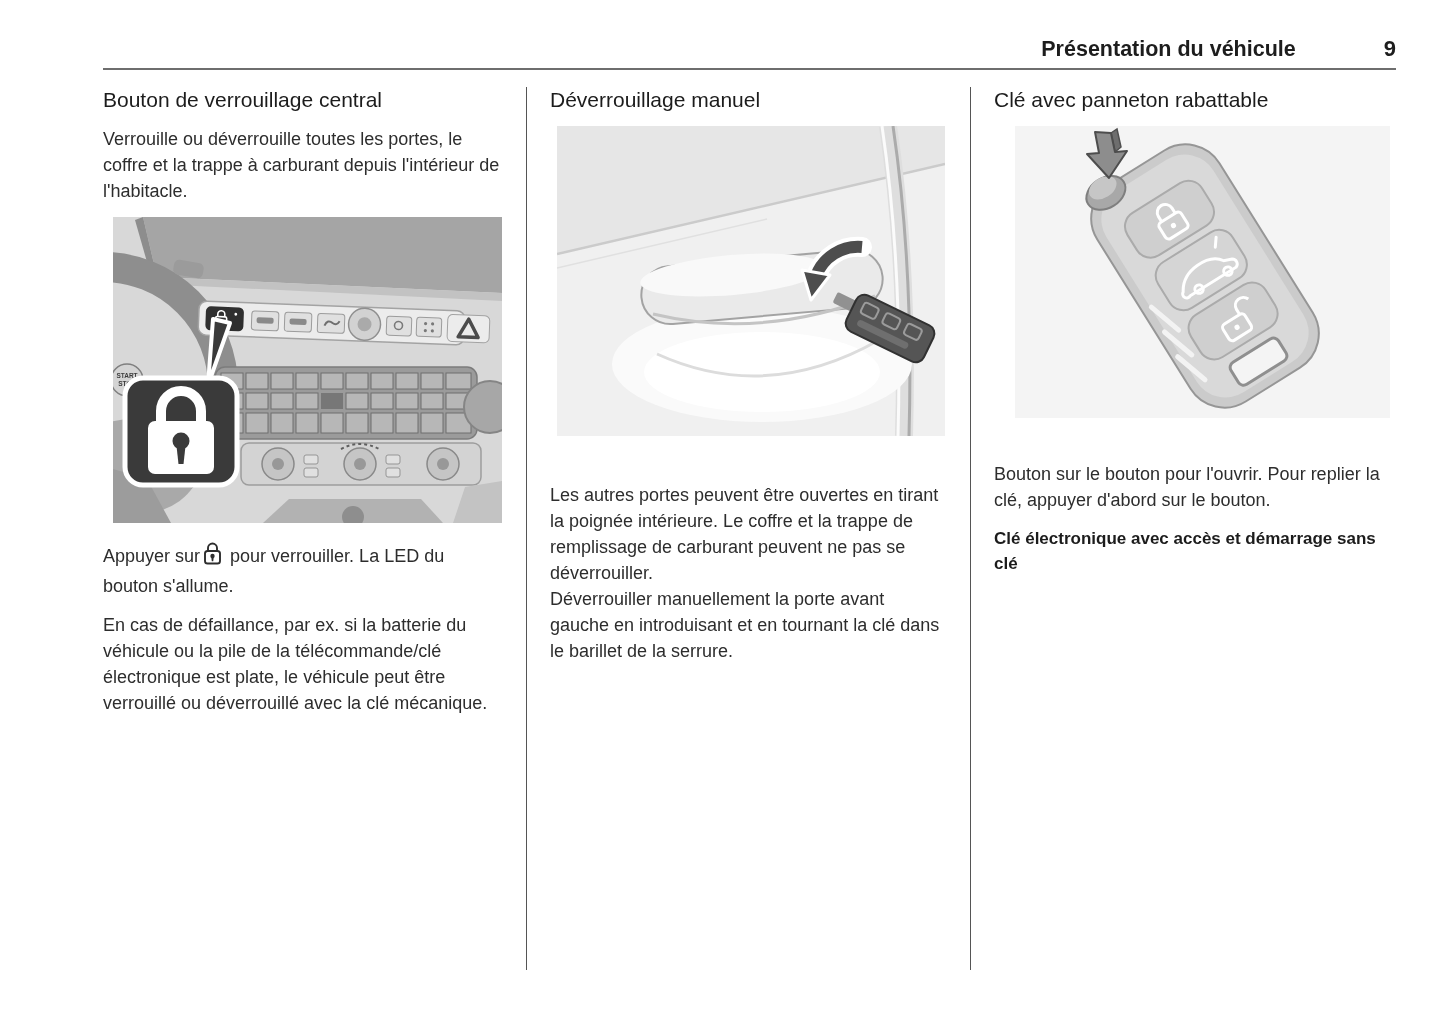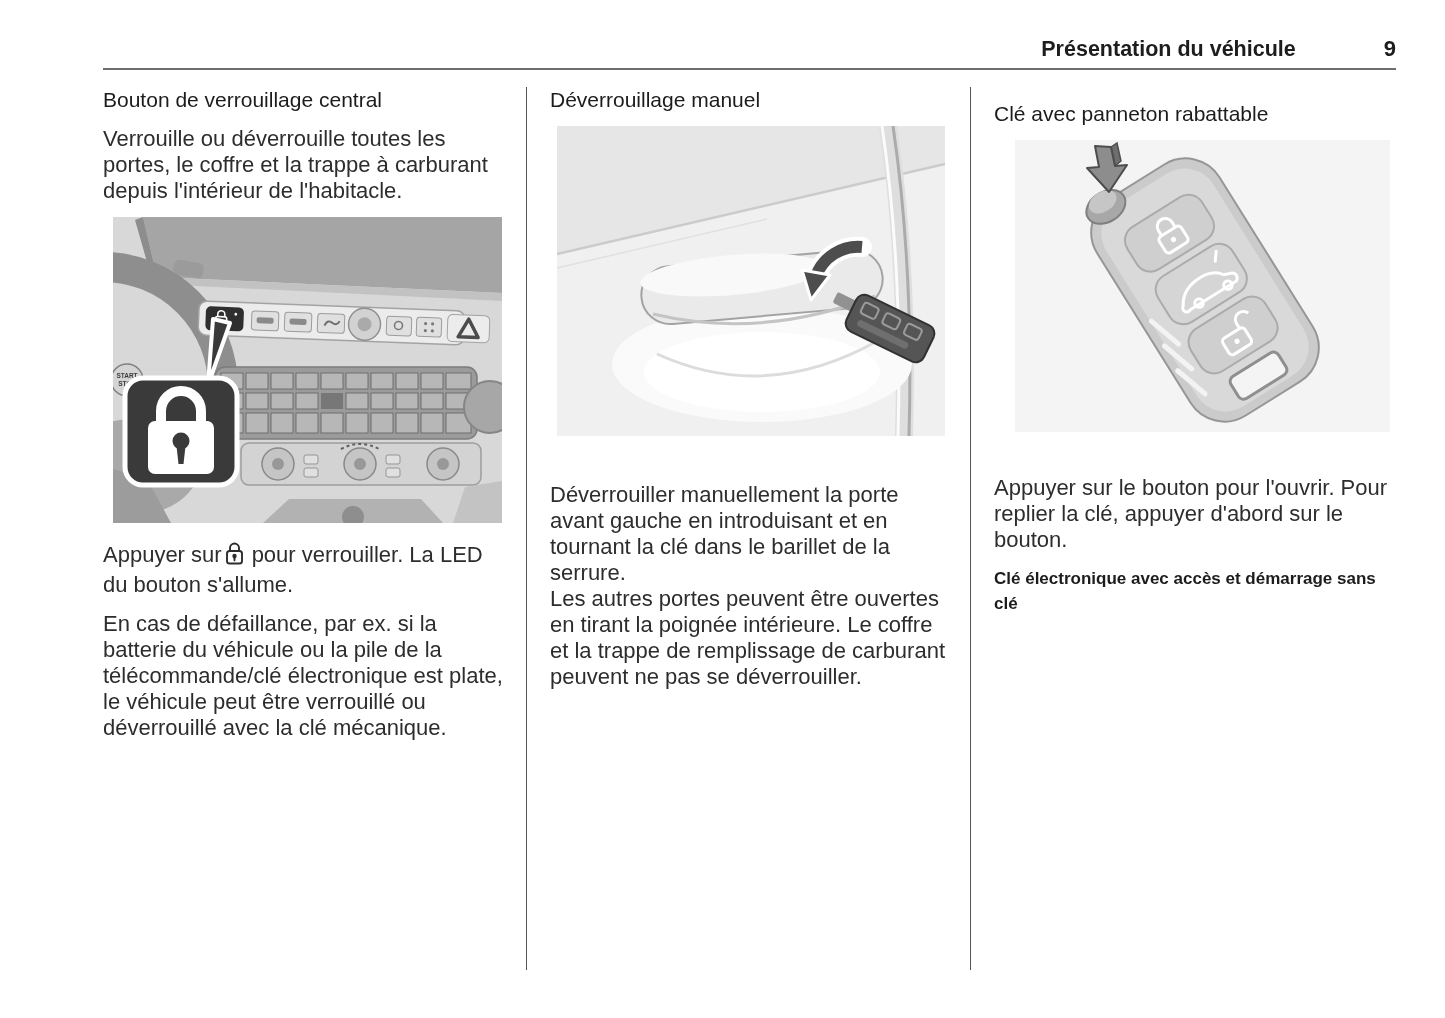--- a/index.html
+++ b/index.html
@@ -16,26 +16,26 @@
   .header { display: flex; justify-content: flex-end; align-items: baseline; }
   .header-title { font-size: 21.5px; font-weight: bold; color: #1d1d1d; }
   .header-page { font-size: 22px; font-weight: bold; color: #1d1d1d; margin-left: 88px; }
   .rule { height: 2px; background: #6e6e6e; margin-top: 6px; }
 
   
   .content { display: flex; margin-top: 17px; align-items: flex-start; }
   .col { flex: 0 0 auto; }
   .col1 { width: 400px; }
   .col2 { width: 397px; }
-  .col3 { width: 396px; margin-top: 14px; }
+  .col3 { width: 396px; }
   .vdivider { flex: 0 0 1px; width: 1px; height: 883px; background: #555; margin: 0 23px; }
 
   h2 { font-size: 21px; font-weight: normal; color: #1c1c1c; margin: 0 0 13px 0; line-height: 26px; }
   h3 { font-size: 17px; font-weight: bold; color: #1c1c1c; margin: 5px 0 12px 0; line-height: 25px; }
-  p  { font-size: 22px; line-height: 26px; margin: 0 0 13px 0; }
+  p  { font-size: 18px; line-height: 26px; margin: 0 0 13px 0; }
   .tight p { margin: 0; }
 
   .figure { display: block; background: #f2f2f2; }
   .fig-dash  { width: 389px; height: 306px; margin: 3px 0 18px 10px; }
   .fig-door  { width: 388px; height: 310px; margin: 3px 0 46px 7px; }
   .fig-key   { width: 375px; height: 292px; margin: 3px 0 43px 21px; }
 
   .lockicon { display: inline-block; vertical-align: -4px; margin: 0 8px 0 3px; }
   .gap-top { margin-top: 4px; }
 </style>
@@ -217,22 +217,22 @@
         </g>
 
         <g>
           <path d="M305,121 A45,45 0 0 0 259,150" fill="none" stroke="#ffffff" stroke-width="20" stroke-linecap="round"></path>
           <path d="M305,121 A45,45 0 0 0 259,150" fill="none" stroke="#4d4d4d" stroke-width="12"></path>
           <polygon points="245,144 273,149 254,174" fill="#4d4d4d" stroke="#ffffff" stroke-width="3" stroke-linejoin="round"></polygon>
         </g>
       </svg>
 
       <div class="tight">
+        <p>Les autres portes peuvent être ouvertes en tirant la poignée intérieure. Le coffre et la trappe de remplissage de carburant peuvent ne pas se déverrouiller.</p>
         <p>Déverrouiller manuellement la porte avant gauche en introduisant et en tournant la clé dans le barillet de la serrure.</p>
-        <p>Les autres portes peuvent être ouvertes en tirant la poignée intérieure. Le coffre et la trappe de remplissage de carburant peuvent ne pas se déverrouiller.</p>
       </div>
     </div>
 
     <div class="vdivider"></div>
 
     <div class="col col3">
       <h2>Clé avec panneton rabattable</h2>
 
       <svg class="figure fig-key" viewBox="0 0 375 292" xmlns="http://www.w3.org/2000/svg">
         <rect width="375" height="292" fill="#f4f4f4"></rect>
@@ -273,18 +273,18 @@
           <ellipse cx="150" cy="27" rx="21" ry="15" fill="#a8a8a8" stroke="#7f7f7f" stroke-width="2"></ellipse>
           <ellipse cx="150" cy="21" rx="15" ry="10" fill="#c6c6c6"></ellipse>
         </g>
 
         <g>
           <polygon points="96,7 102,3 106,21 100,26" fill="#6e6e6e" stroke="#4f4f4f" stroke-width="1.5"></polygon>
           <polygon points="80,6 96,7 100,26 112,25 94,52 72,28 84,27" fill="#8d8d8d" stroke="#4d4d4d" stroke-width="2" stroke-linejoin="round"></polygon>
         </g>
       </svg>
 
-      <p>Appuyer sur le bouton pour l'ouvrir. Pour replier la clé, appuyer d'abord sur le bouton.</p>
+      <p>Bouton sur le bouton pour l'ouvrir. Pour replier la clé, appuyer d'abord sur le bouton.</p>
       <h3 class="gap-top">Clé électronique avec accès et démarrage sans clé</h3>
     </div>
 
   </div>
 </div>
 
 </body></html>

